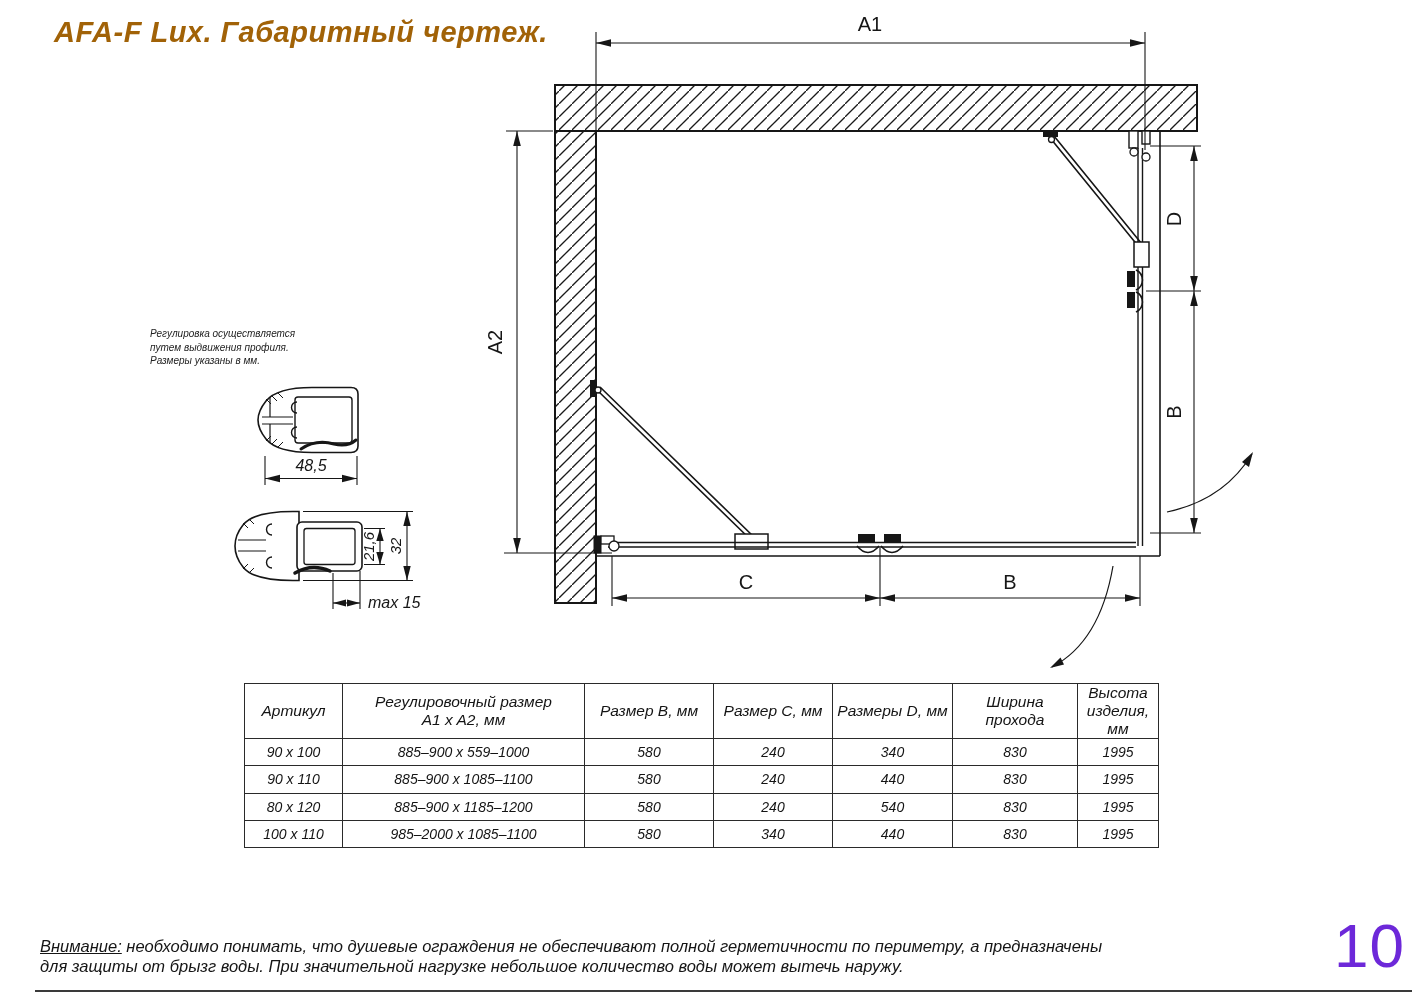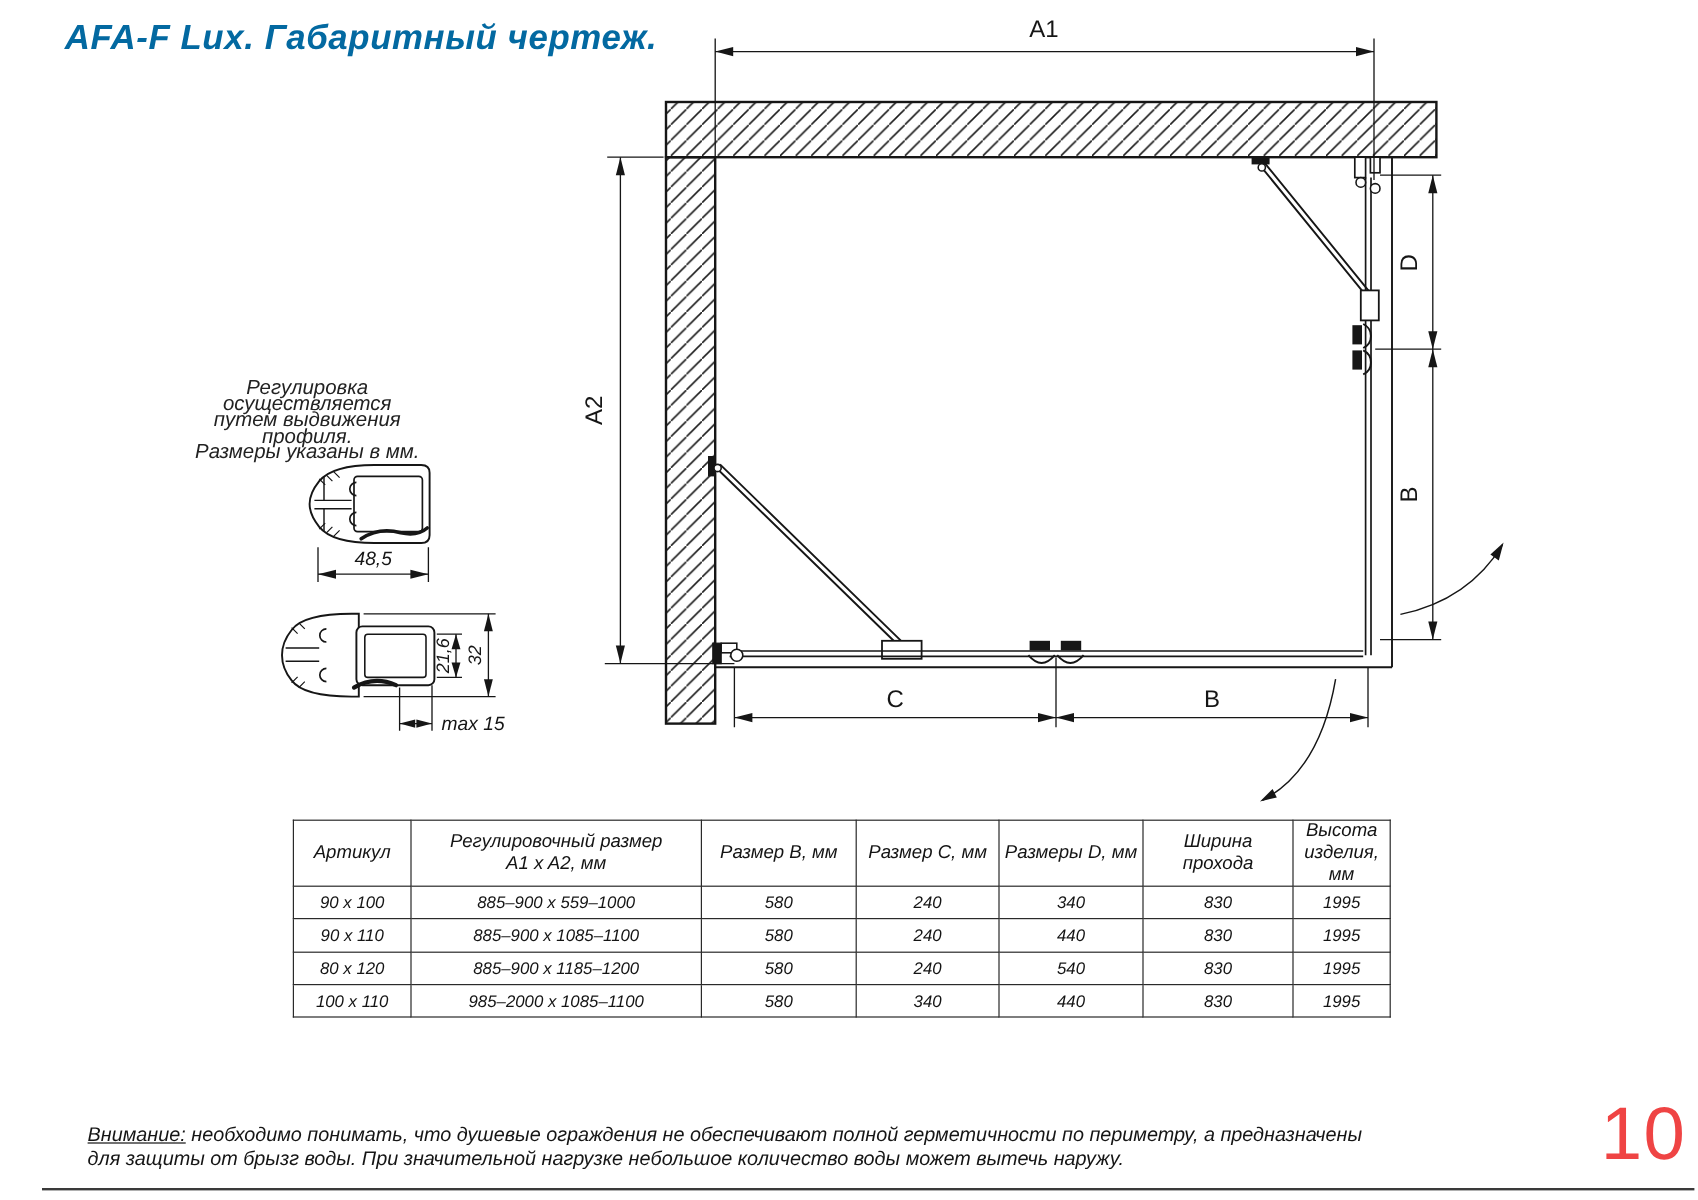--- a/index.html
+++ b/index.html
@@ -7,25 +7,25 @@
     width:1415px; height:1000px;
     background:#ffffff;
     font-family:"Liberation Sans", sans-serif;
     color:#111;
     position:relative;
     overflow:hidden;
   }
   .title {
     position:absolute; left:54px; top:16px;
     font-size:29px; font-weight:bold; font-style:italic;
-    letter-spacing:0.5px; color:#0369a1;
+    letter-spacing:0.5px; color:#a16207;
   }
   .note {
-    position:absolute; left:150px; top:316px; width:212px;
-    text-align:center; font-size:17px; font-style:italic;
+    position:absolute; left:150px; top:327px; width:212px;
+    text-align:left; font-size:10px; font-style:italic;
     line-height:13.5px; color:#222;
   }
   svg.draw { position:absolute; left:0; top:0; }
   .dim-label { font-size:20px; fill:#161616; }
   .dim-label-i { font-size:16px; font-style:italic; fill:#161616; }
   .dim-label-i2 { font-size:15px; font-style:italic; fill:#161616; }
   table.sizes {
     position:absolute; left:244px; top:683px;
     border-collapse:collapse; font-style:italic; color:#141414;
     table-layout:fixed;
@@ -33,26 +33,25 @@
   .sizes th, .sizes td {
     border:1.5px solid #2a2a2a; text-align:center; vertical-align:middle;
     font-weight:normal; padding:0 2px; overflow:hidden;
   }
   .sizes th { font-size:15.5px; line-height:18px; height:53px; white-space:pre-line; }
   .sizes td { font-size:14px; height:26.3px; }
   .warning {
     position:absolute; left:40px; top:936px;
     font-size:16.5px; font-style:italic; line-height:20px; color:#151515;
     width:1180px;
-    margin-left:33px;
   }
   .warning .u { text-decoration:underline; }
   .pagenum {
     position:absolute; left:1334px; top:910px;
-    font-size:62px; color:#ef4444; letter-spacing:1px;
+    font-size:62px; color:#6d28d9; letter-spacing:1px;
   }
   .footer-line {
     position:absolute; left:35px; top:990px; width:1377px; height:0;
     border-top:2px solid #3a3a3a;
   }
 </style>
 </head>
 <body>
 
 <div class="title">AFA-F Lux. Габаритный чертеж.</div>

